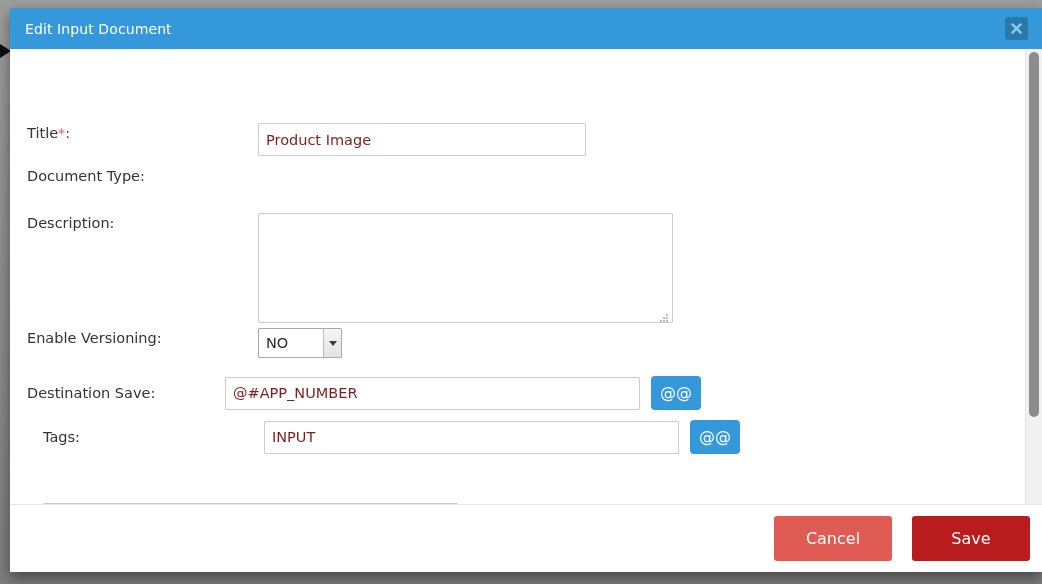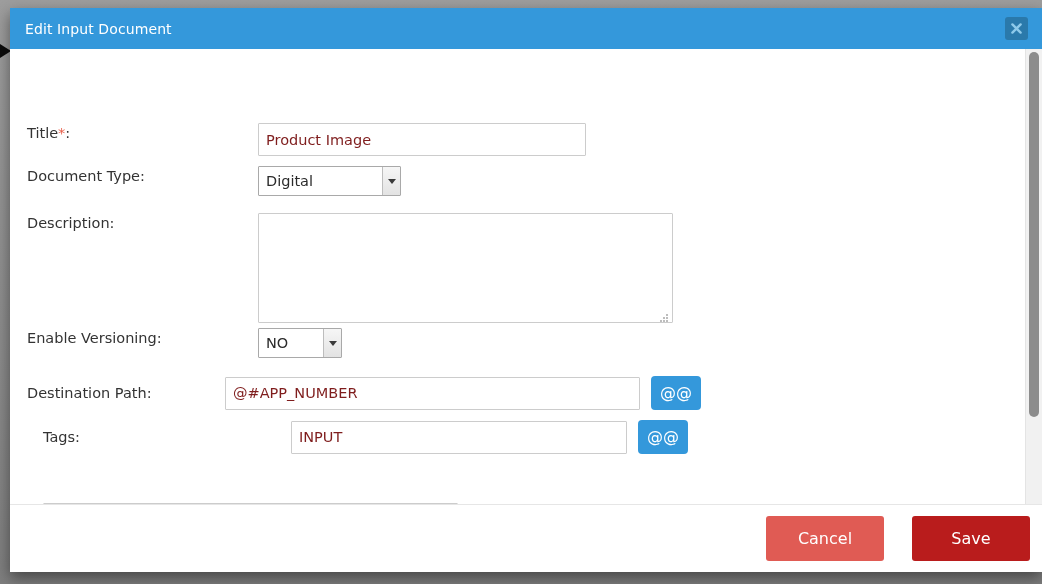--- a/index.html
+++ b/index.html
@@ -213,21 +213,21 @@
 
   
   #footer {
     flex: 0 0 67px;
     border-top: 1px solid #e6e6e6;
     background: #ffffff;
     display: flex;
     align-items: center;
     justify-content: flex-end;
     padding-right: 12px;
-    gap: 28px;
+    gap: 20px;
   }
   .btn-foot {
     width: 118px;
     height: 45px;
     border: none;
     border-radius: 3px;
     color: #ffffff;
     font-family: "DejaVu Sans", "Liberation Sans", sans-serif;
     font-size: 16px;
     cursor: pointer;
@@ -258,26 +258,20 @@
 
         <div class="row" style="left:0; top:74px;">
           <div class="label">
             <span>Title</span><span class="req">*</span><span>:</span>
           </div>
           <input class="field-input" type="text" style="width: 328px; height: 33px; margin-left: 33px;" placeholder="" value="Product Image">
         </div>
 
         <div class="row" style="left:0; top:117px;">
           <div class="label">Document Type:</div>
-          <div class="select-wrap" style="margin-left:33px;">
-            <select class="field-select" style="width:143px;"><option value="Digital">Digital</option><option value="Physical">Physical</option></select>
-            <span class="select-arrow">
-                <i></i>
-              </span>
-          </div>
         </div>
 
         <div class="row" style="left:0; top:164px;">
           <div class="label">Description:</div>
           <div style="position:relative; margin-left:33px;">
             <textarea class="field-input" style="width: 415px; height: 110px;" placeholder=""></textarea>
             <svg class="ta-grip" viewBox="0 0 10 10">
               <g fill="#bdbdbd">
                 <rect x="7" y="1" width="2" height="2"></rect>
                 <rect x="7" y="4" width="2" height="2"></rect>
@@ -294,28 +288,28 @@
           <div class="label">Enable Versioning:</div>
           <div class="select-wrap" style="margin-left:33px;">
             <select class="field-select" style="width:84px;"><option value="NO">NO</option><option value="YES">YES</option></select>
             <span class="select-arrow">
                 <i></i>
               </span>
           </div>
         </div>
 
         <div class="row" style="left:0; top:327px; align-items:center;">
-          <div class="label">Destination Path:</div>
+          <div class="label">Destination Save:</div>
           <input class="field-input" type="text" style="width: 415px; height: 33px; " placeholder="" value="@#APP_NUMBER">
           <button class="at-btn" style="margin-left:11px;">@@</button>
         </div>
 
         <div class="row" style="left:16px; top:371px; align-items:center;">
           <div class="label">Tags:</div>
-          <input class="field-input" type="text" style="width: 336px; height: 33px; margin-left: 50px;" placeholder="" value="INPUT">
+          <input class="field-input" type="text" style="width: 415px; height: 33px; margin-left: 23px;" placeholder="" value="INPUT">
           <button class="at-btn" style="margin-left:11px;">@@</button>
         </div>
 
         <div class="row" style="left:0; top:416px;">
           <input class="field-input" type="text" style="width: 415px; height: 33px; margin-left: 33px; margin-top: 38px;" placeholder="" value=".jpeg,.png,.gif">
         </div>
 
       </div>
 
       <div id="scrollbar">

